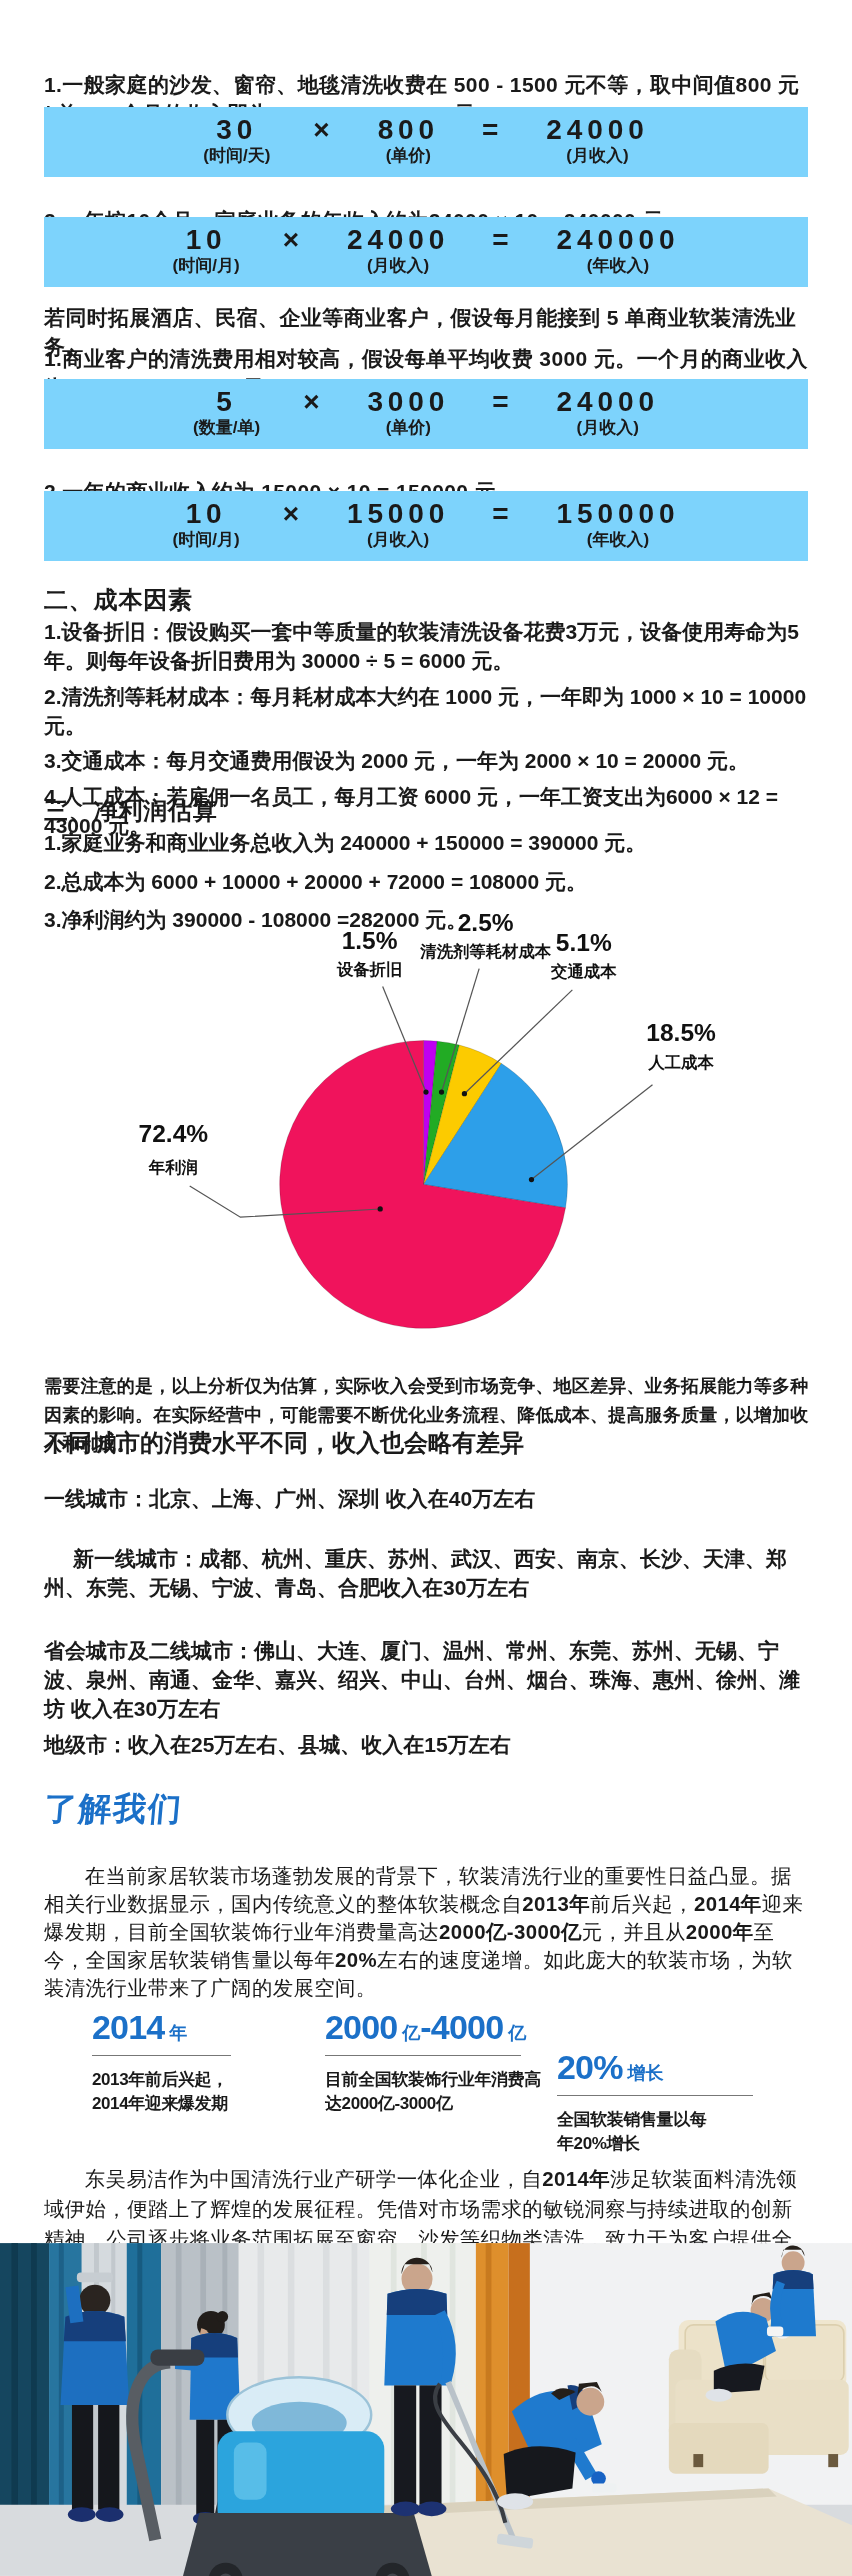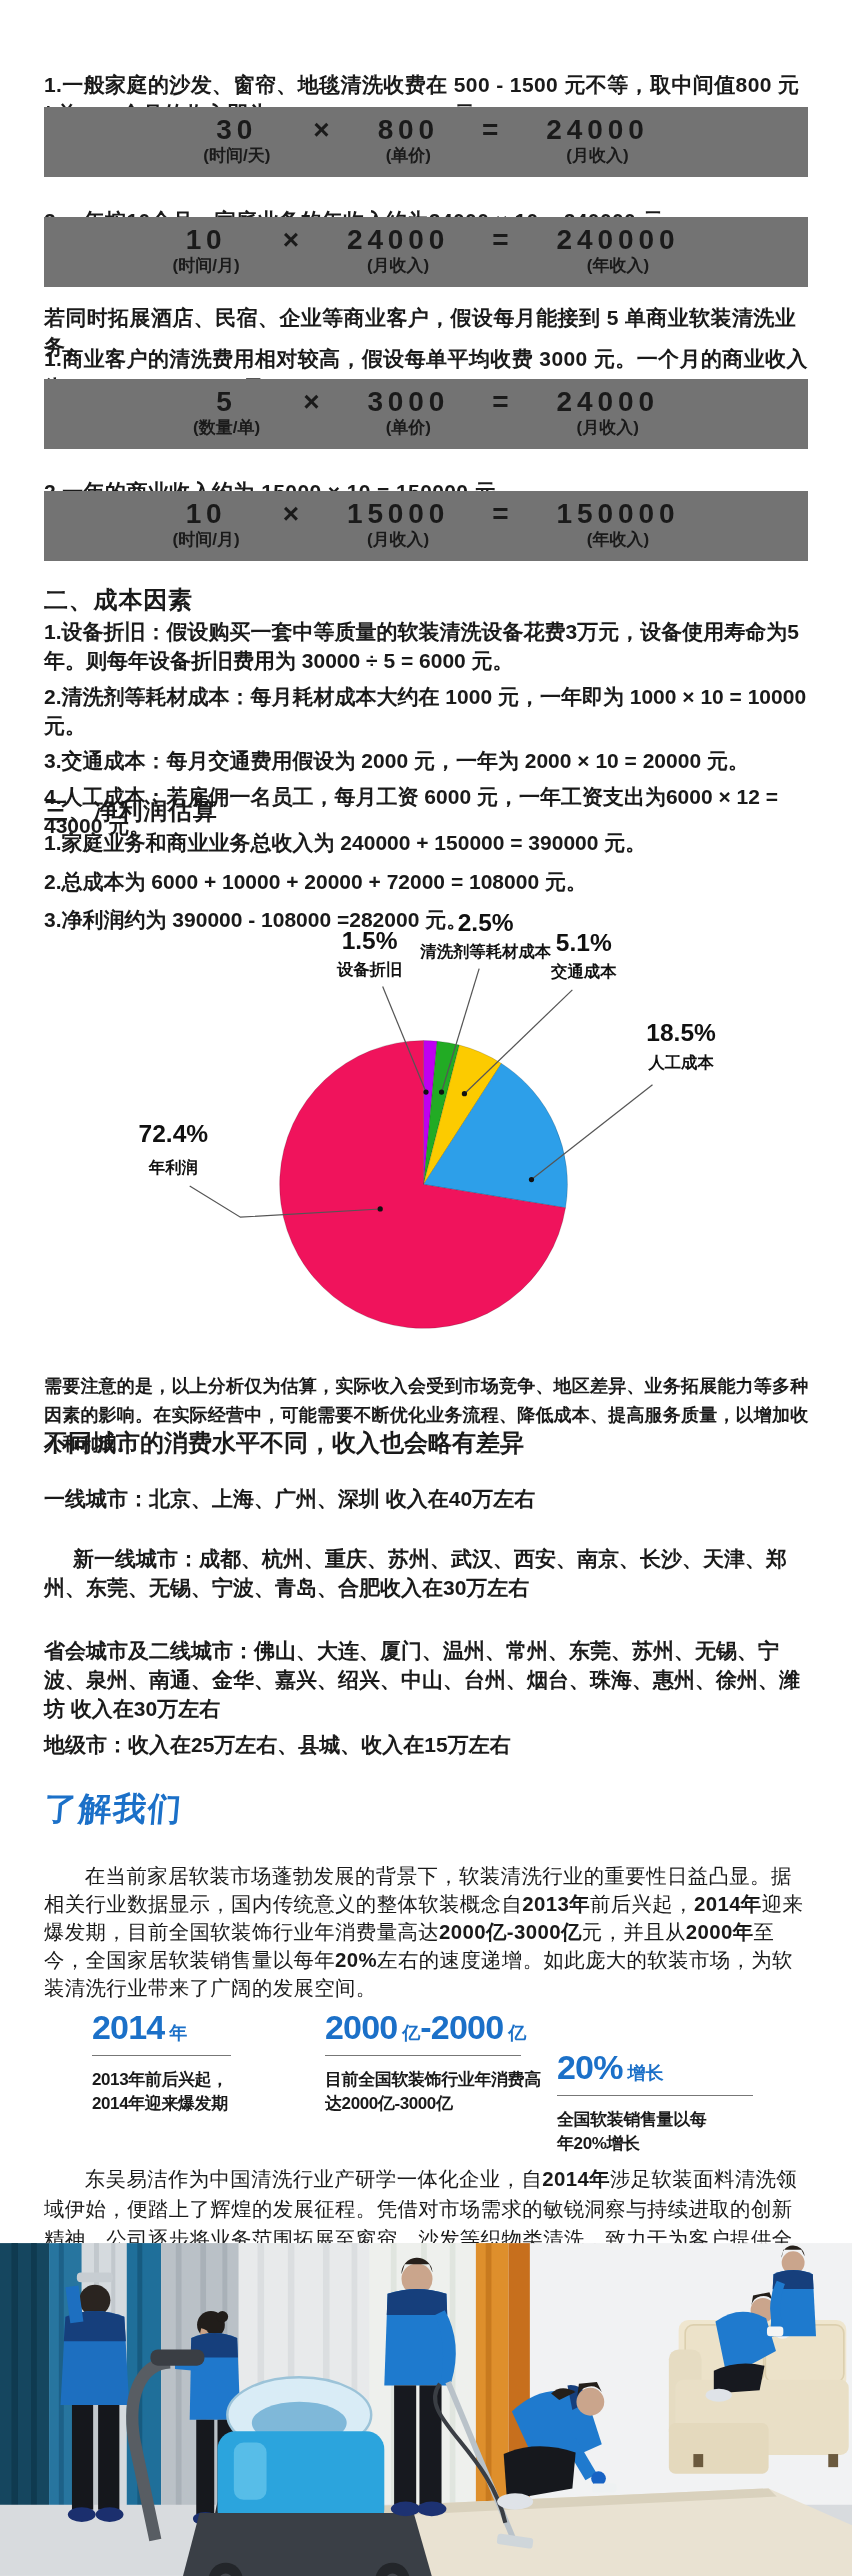--- a/index.html
+++ b/index.html
@@ -5,21 +5,21 @@
   html,body{margin:0;padding:0;background:#fff;}
   .page{position:relative;width:852px;height:2576px;background:#fff;overflow:hidden;
         font-family:"Liberation Sans","DejaVu Sans",sans-serif;color:#1a1a1a;}
   .abs{position:absolute;left:44px;width:765px;}
   .body-p{font-size:21px;font-weight:700;line-height:29px;letter-spacing:0.4px;}
   .intro-p{font-size:20.4px;font-weight:400;line-height:28px;text-indent:2em;letter-spacing:0.4px;}
   .note-p{font-size:18px;font-weight:700;line-height:29px;letter-spacing:0.2px;}
   .h2{font-size:24px;font-weight:800;letter-spacing:0.8px;}
   .city-h{font-size:24px;font-weight:800;}
   .city-row{font-size:21px;font-weight:700;line-height:29px;}
-  .calc-box{position:absolute;left:44px;width:764px;height:70px;background:#737373;
+  .calc-box{position:absolute;left:44px;width:764px;height:70px;background:#7dd3fc;
             display:flex;justify-content:center;gap:43px;padding-top:6.5px;box-sizing:border-box;}
   .calc-col{text-align:center;}
   .calc-num{font-size:28px;font-weight:800;letter-spacing:4.9px;line-height:31px;white-space:nowrap;}
   .calc-lbl{font-size:17px;font-weight:700;line-height:21px;white-space:nowrap;}
   .cost-item{margin:0 0 6.5px 0;font-size:21px;font-weight:700;line-height:29px;}
   .profit-item{margin:0 0 10.6px 0;font-size:21px;font-weight:700;line-height:28px;}
   .about-h{font-size:33px;font-weight:800;color:#1b70c8;transform:skewX(-5deg);letter-spacing:1.6px;}
   .stat{position:absolute;top:0;}
   .stat-head{white-space:nowrap;color:#1b70c8;font-weight:800;}
   .stat-big{font-size:34px;letter-spacing:-0.8px;}
@@ -185,21 +185,21 @@
   <p class="abs intro-p" style="top:1842px"><span>在当前家居软装市场蓬勃发展的背景下，软装清洗行业的重要性日益凸显。据相关行业数据显示，国内传统意义的整体软装概念自</span><span class="seg-b">2013年</span><span>前后兴起，</span><span class="seg-b">2014年</span><span>迎来爆发期，目前全国软装饰行业年消费量高达</span><span class="seg-b">2000亿-3000亿</span><span>元，并且从</span><span class="seg-b">2000年</span><span>至今，全国家居软装销售量以每年</span><span class="seg-b">20%</span><span>左右的速度递增。如此庞大的软装市场，为软装清洗行业带来了广阔的发展空间。</span></p>
 
   <div style="position:absolute;top:2008px;left:0;width:852px;height:131px;">
     <div class="stat" style="left:92px;width:213px;">
         <div class="stat-head"><span class="stat-big">2014</span><span class="stat-small">年</span></div>
         <div class="stat-rule" style="width: 139px;"></div>
         <div class="stat-desc">2013年前后兴起，
 2014年迎来爆发期</div>
       </div>
     <div class="stat" style="left:325px;width:245px;">
-        <div class="stat-head"><span class="stat-big">2000</span><span class="stat-small">亿</span><span class="stat-big">-2000</span><span class="stat-small">亿</span></div>
+        <div class="stat-head"><span class="stat-big">2000</span><span class="stat-small">亿</span><span class="stat-big">-4000</span><span class="stat-small">亿</span></div>
         <div class="stat-rule" style="width: 196px;"></div>
         <div class="stat-desc">目前全国软装饰行业年消费高
 达2000亿-3000亿</div>
       </div>
     <div class="stat" style="left:557px;width:213px;margin-top:40px;">
         <div class="stat-head"><span class="stat-big">20%</span><span class="stat-small">增长</span></div>
         <div class="stat-rule" style="width: 196px;"></div>
         <div class="stat-desc">全国软装销售量以每
 年20%增长</div>
       </div>

